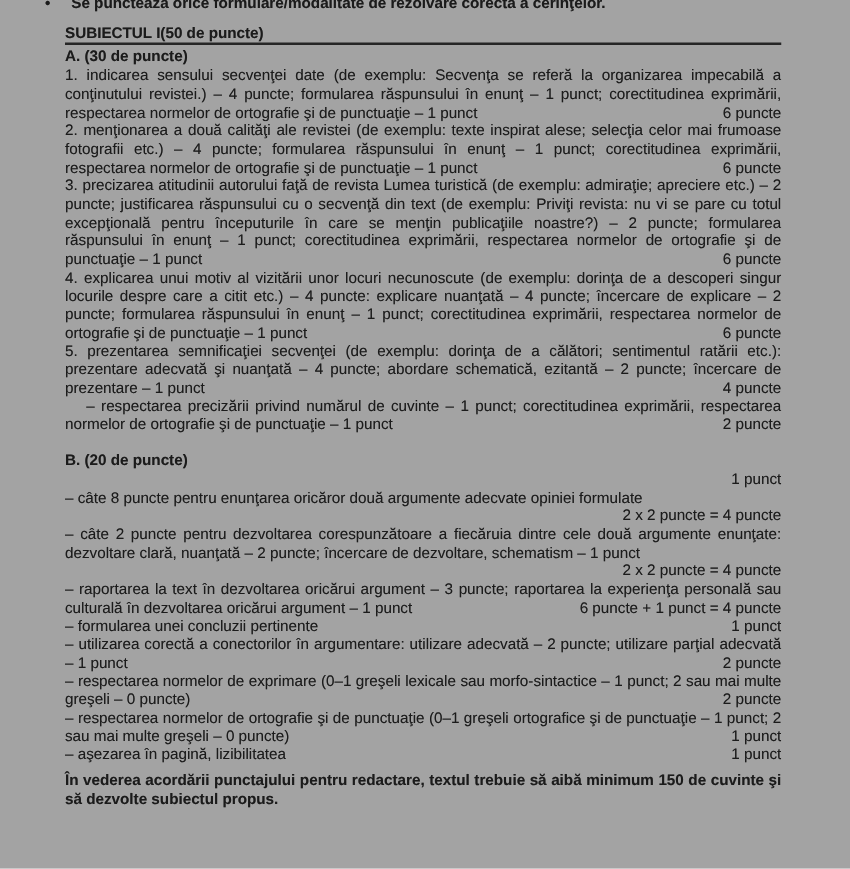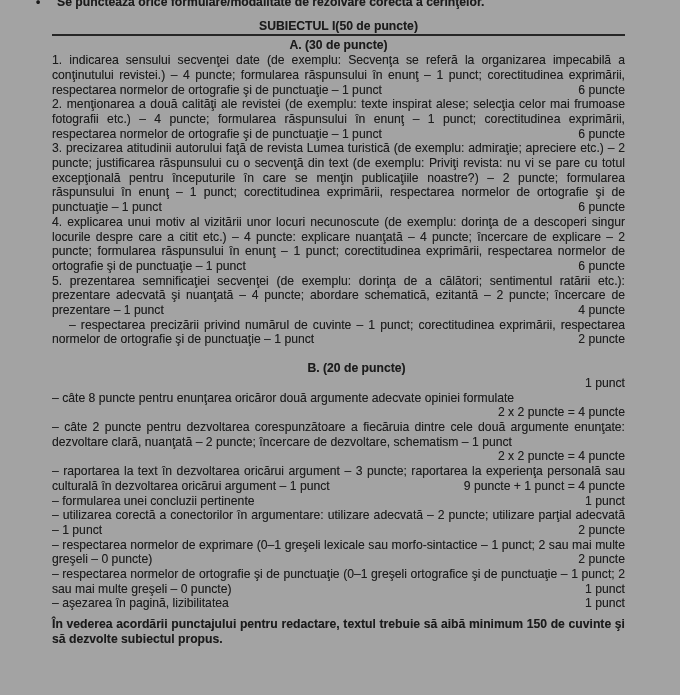--- a/index.html
+++ b/index.html
@@ -29,32 +29,31 @@
     text-align: justify;
   }
   .notes li::before {
     content: "\2022";
     position: absolute;
     left: -16px;
     top: 0;
   }
   .subject-row {
     display: flex;
-    justify-content: center;
+    justify-content: flex-start;
     font-weight: bold;
     border-bottom: 2px solid #262626;
     margin-top: 9px;
     padding-bottom: 1px;
   }
   .sec-head {
     font-weight: bold;
     margin-top: 2px;
-    text-align: center;
   }
-  .sec-head.gap-above { margin-top: 14px; margin-left: 36px; }
+  .sec-head.gap-above { margin-top: 14px; }
   .item {
     text-align: justify;
     overflow: hidden; 
   }
   .item.indent { text-indent: 17px; }
   .item .score {
     float: right;
     font-weight: normal;
     margin-left: 10px;
   }
@@ -87,21 +86,21 @@
       <div class="item"><span><span>4. explicarea unui motiv al vizitării unor locuri necunoscute (de exemplu: dorinţa de a descoperi singur locurile despre care a citit etc.) – 4 puncte: explicare nuanţată – 4 puncte; încercare de explicare – 2 puncte; formularea răspunsului în enunţ – 1 punct; corectitudinea exprimării, respectarea normelor de ortografie şi de punctuaţie – 1 punct</span></span><span class="score">6 puncte</span></div>
       <div class="item"><span><span>5. prezentarea semnificaţiei secvenţei (de exemplu: dorinţa de a călători; sentimentul ratării etc.): prezentare adecvată şi nuanţată – 4 puncte; abordare schematică, ezitantă – 2 puncte; încercare de prezentare – 1 punct</span></span><span class="score">4 puncte</span></div>
       <div class="item indent"><span><span>– respectarea precizării privind numărul de cuvinte – 1 punct; corectitudinea exprimării, respectarea normelor de ortografie şi de punctuaţie – 1 punct</span></span><span class="score">2 puncte</span></div>
     </div>
 
   <div class="sec-head gap-above">B. (20 de puncte)</div>
   <div id="sectionB">
       <div class="item"><span class="score">1 punct</span></div>
       <div class="item"><span><span>– câte 8 puncte pentru enunţarea oricăror două argumente adecvate opiniei formulate</span></span><span class="score">2 x 2 puncte = 4 puncte</span></div>
       <div class="item"><span><span>– câte 2 puncte pentru dezvoltarea corespunzătoare a fiecăruia dintre cele două argumente enunţate: dezvoltare clară, nuanţată – 2 puncte; încercare de dezvoltare, schematism – 1 punct</span></span><span class="score">2 x 2 puncte = 4 puncte</span></div>
-      <div class="item"><span><span>– raportarea la text în dezvoltarea oricărui argument – 3 puncte; raportarea la experienţa personală sau culturală în dezvoltarea oricărui argument – 1 punct</span></span><span class="score">9 puncte + 1 punct = 4 puncte</span></div>
+      <div class="item"><span><span>– raportarea la text în dezvoltarea oricărui argument – 3 puncte; raportarea la experienţa personală sau culturală în dezvoltarea oricărui argument – 1 punct</span></span><span class="score">6 puncte + 1 punct = 4 puncte</span></div>
       <div class="item"><span><span>– formularea unei concluzii pertinente</span></span><span class="score">1 punct</span></div>
       <div class="item"><span><span>– utilizarea corectă a conectorilor în argumentare: utilizare adecvată – 2 puncte; utilizare parţial adecvată – 1 punct</span></span><span class="score">2 puncte</span></div>
       <div class="item"><span><span>– respectarea normelor de exprimare (0–1 greşeli lexicale sau morfo-sintactice – 1 punct; 2 sau mai multe greşeli – 0 puncte)</span></span><span class="score">2 puncte</span></div>
       <div class="item"><span><span>– respectarea normelor de ortografie şi de punctuaţie (0–1 greşeli ortografice şi de punctuaţie – 1 punct; 2 sau mai multe greşeli – 0 puncte)</span></span><span class="score">1 punct</span></div>
       <div class="item"><span><span>– aşezarea în pagină, lizibilitatea</span></span><span class="score">1 punct</span></div>
     </div>
 
   <div class="footer-note">În vederea acordării punctajului pentru redactare, textul trebuie să aibă minimum 150 de cuvinte şi să dezvolte subiectul propus.</div>
 
 </div>

